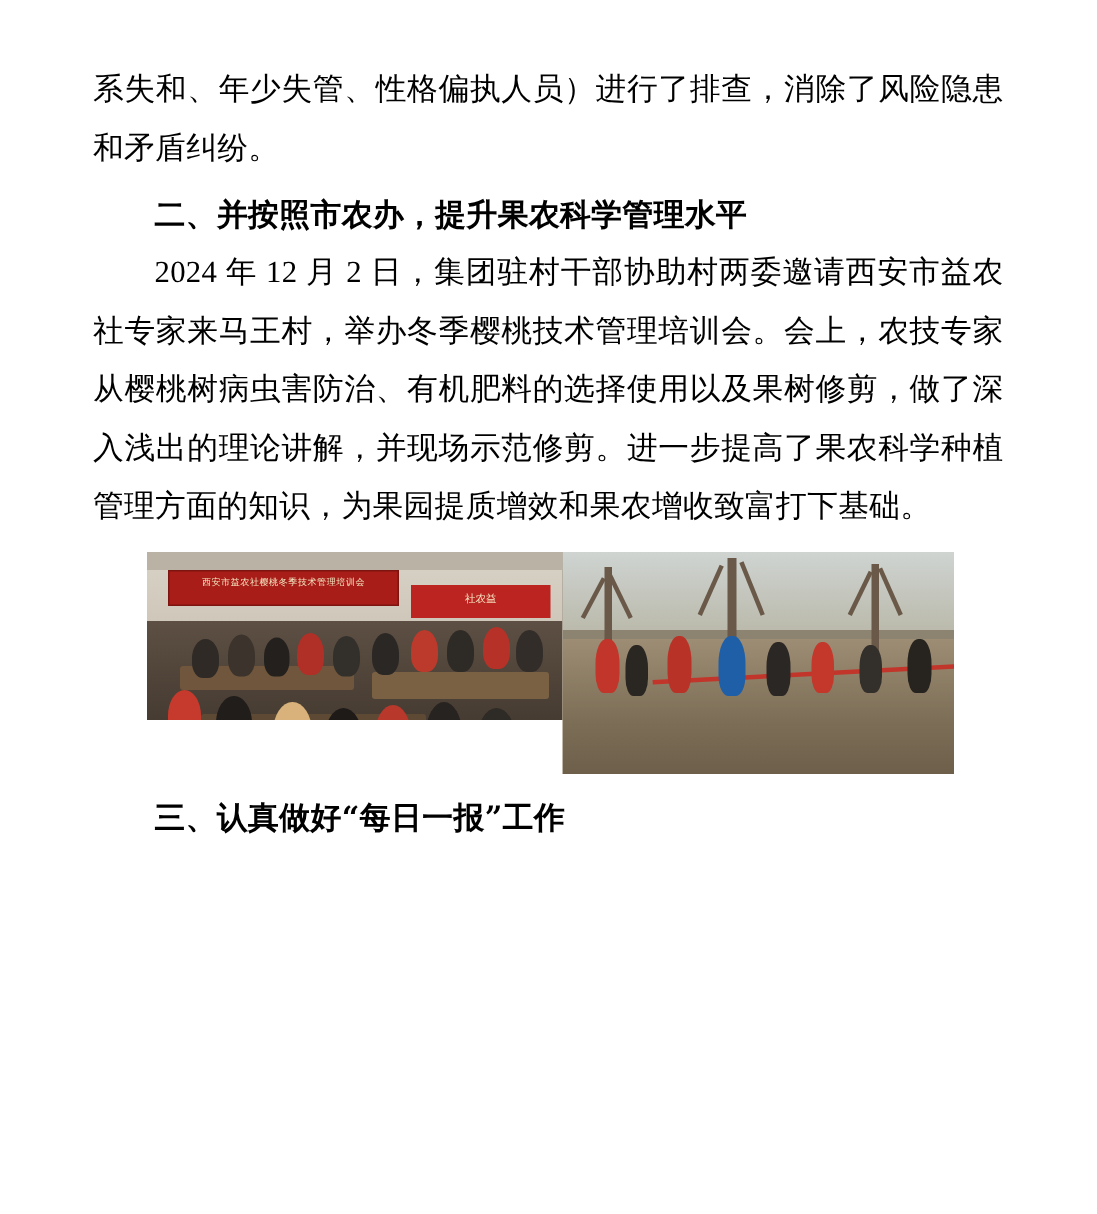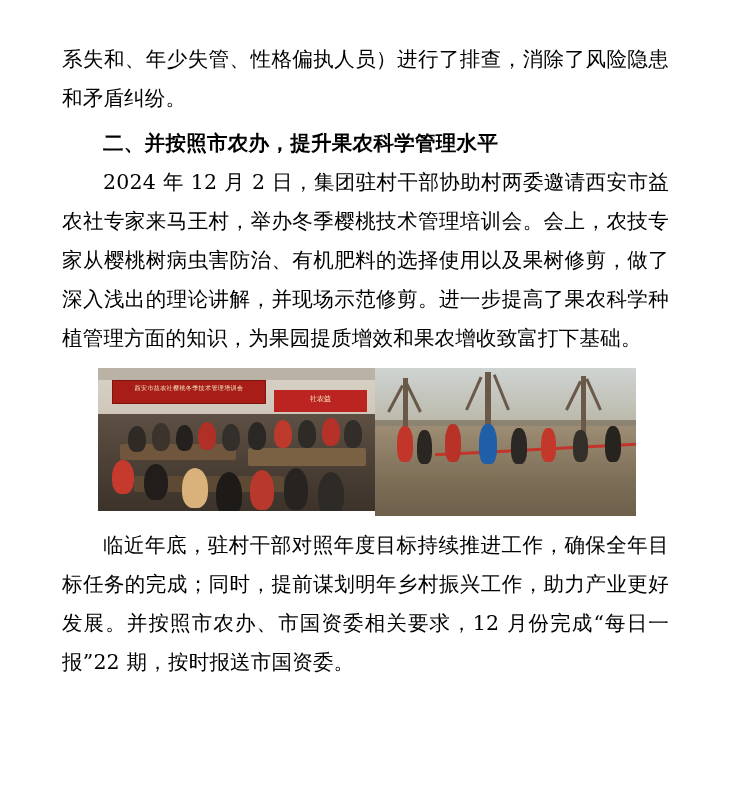--- a/index.html
+++ b/index.html
@@ -27,20 +27,21 @@
     text-align: justify;
     text-justify: inter-ideograph;
     letter-spacing: 0.2px;
     margin: 0;
   }
   .para.cont {
     text-indent: 0;
   }
   .para.indent {
     text-indent: 41px;
+    font-family: Liberation Serif, serif;
   }
   .heading {
     font-size: 20.5px;
     line-height: 39px;
     font-weight: bold;
     text-indent: 41px;
     margin: 0;
     letter-spacing: 0.3px;
   }
   .spacer-sm { height: 6px; }
@@ -56,21 +57,21 @@
   .photo {
     position: relative;
     width: 538px;
     height: 148px;
     overflow: hidden;
     display: flex;
   }
   .photo-left {
     position: relative;
     width: 269px;
-    height: 143px;
+    height: 112px;
     background: #2c2622;
     overflow: hidden;
     padding-left: 16px;
   }
   .photo-right {
     position: relative;
     width: 269px;
     height: 148px;
     background: #b9ac95;
     overflow: hidden;
@@ -222,19 +223,19 @@
         <div class="pr-person" style="left:166px; top:60px; width:15px; height:34px; background:#c4382b;"></div>
         <div class="pr-person" style="left:198px; top:62px; width:15px; height:32px; background:#332f2a;"></div>
         <div class="pr-person" style="left:230px; top:58px; width:16px; height:36px; background:#27231f;"></div>
       </div>
 
     </div>
   </div>
 
   <div class="spacer-xs"></div>
 
-
-  <p class="para indent">临近年底，驻村干部对照年度目标持续推进工作，确保全年目标任务的完成；同时，提前谋划明年乡村振兴工作，助力产业更好发展。并按照市农办、市国资委相关要求，12 月份完成“每日一报”22 期，按时报送市国资委。</p>
+  <p class="heading">三、认真做好“每日一报”工作</p>
+
 
   <div class="spacer-sm"></div>
 
 
 </div>
 
 </body></html>

